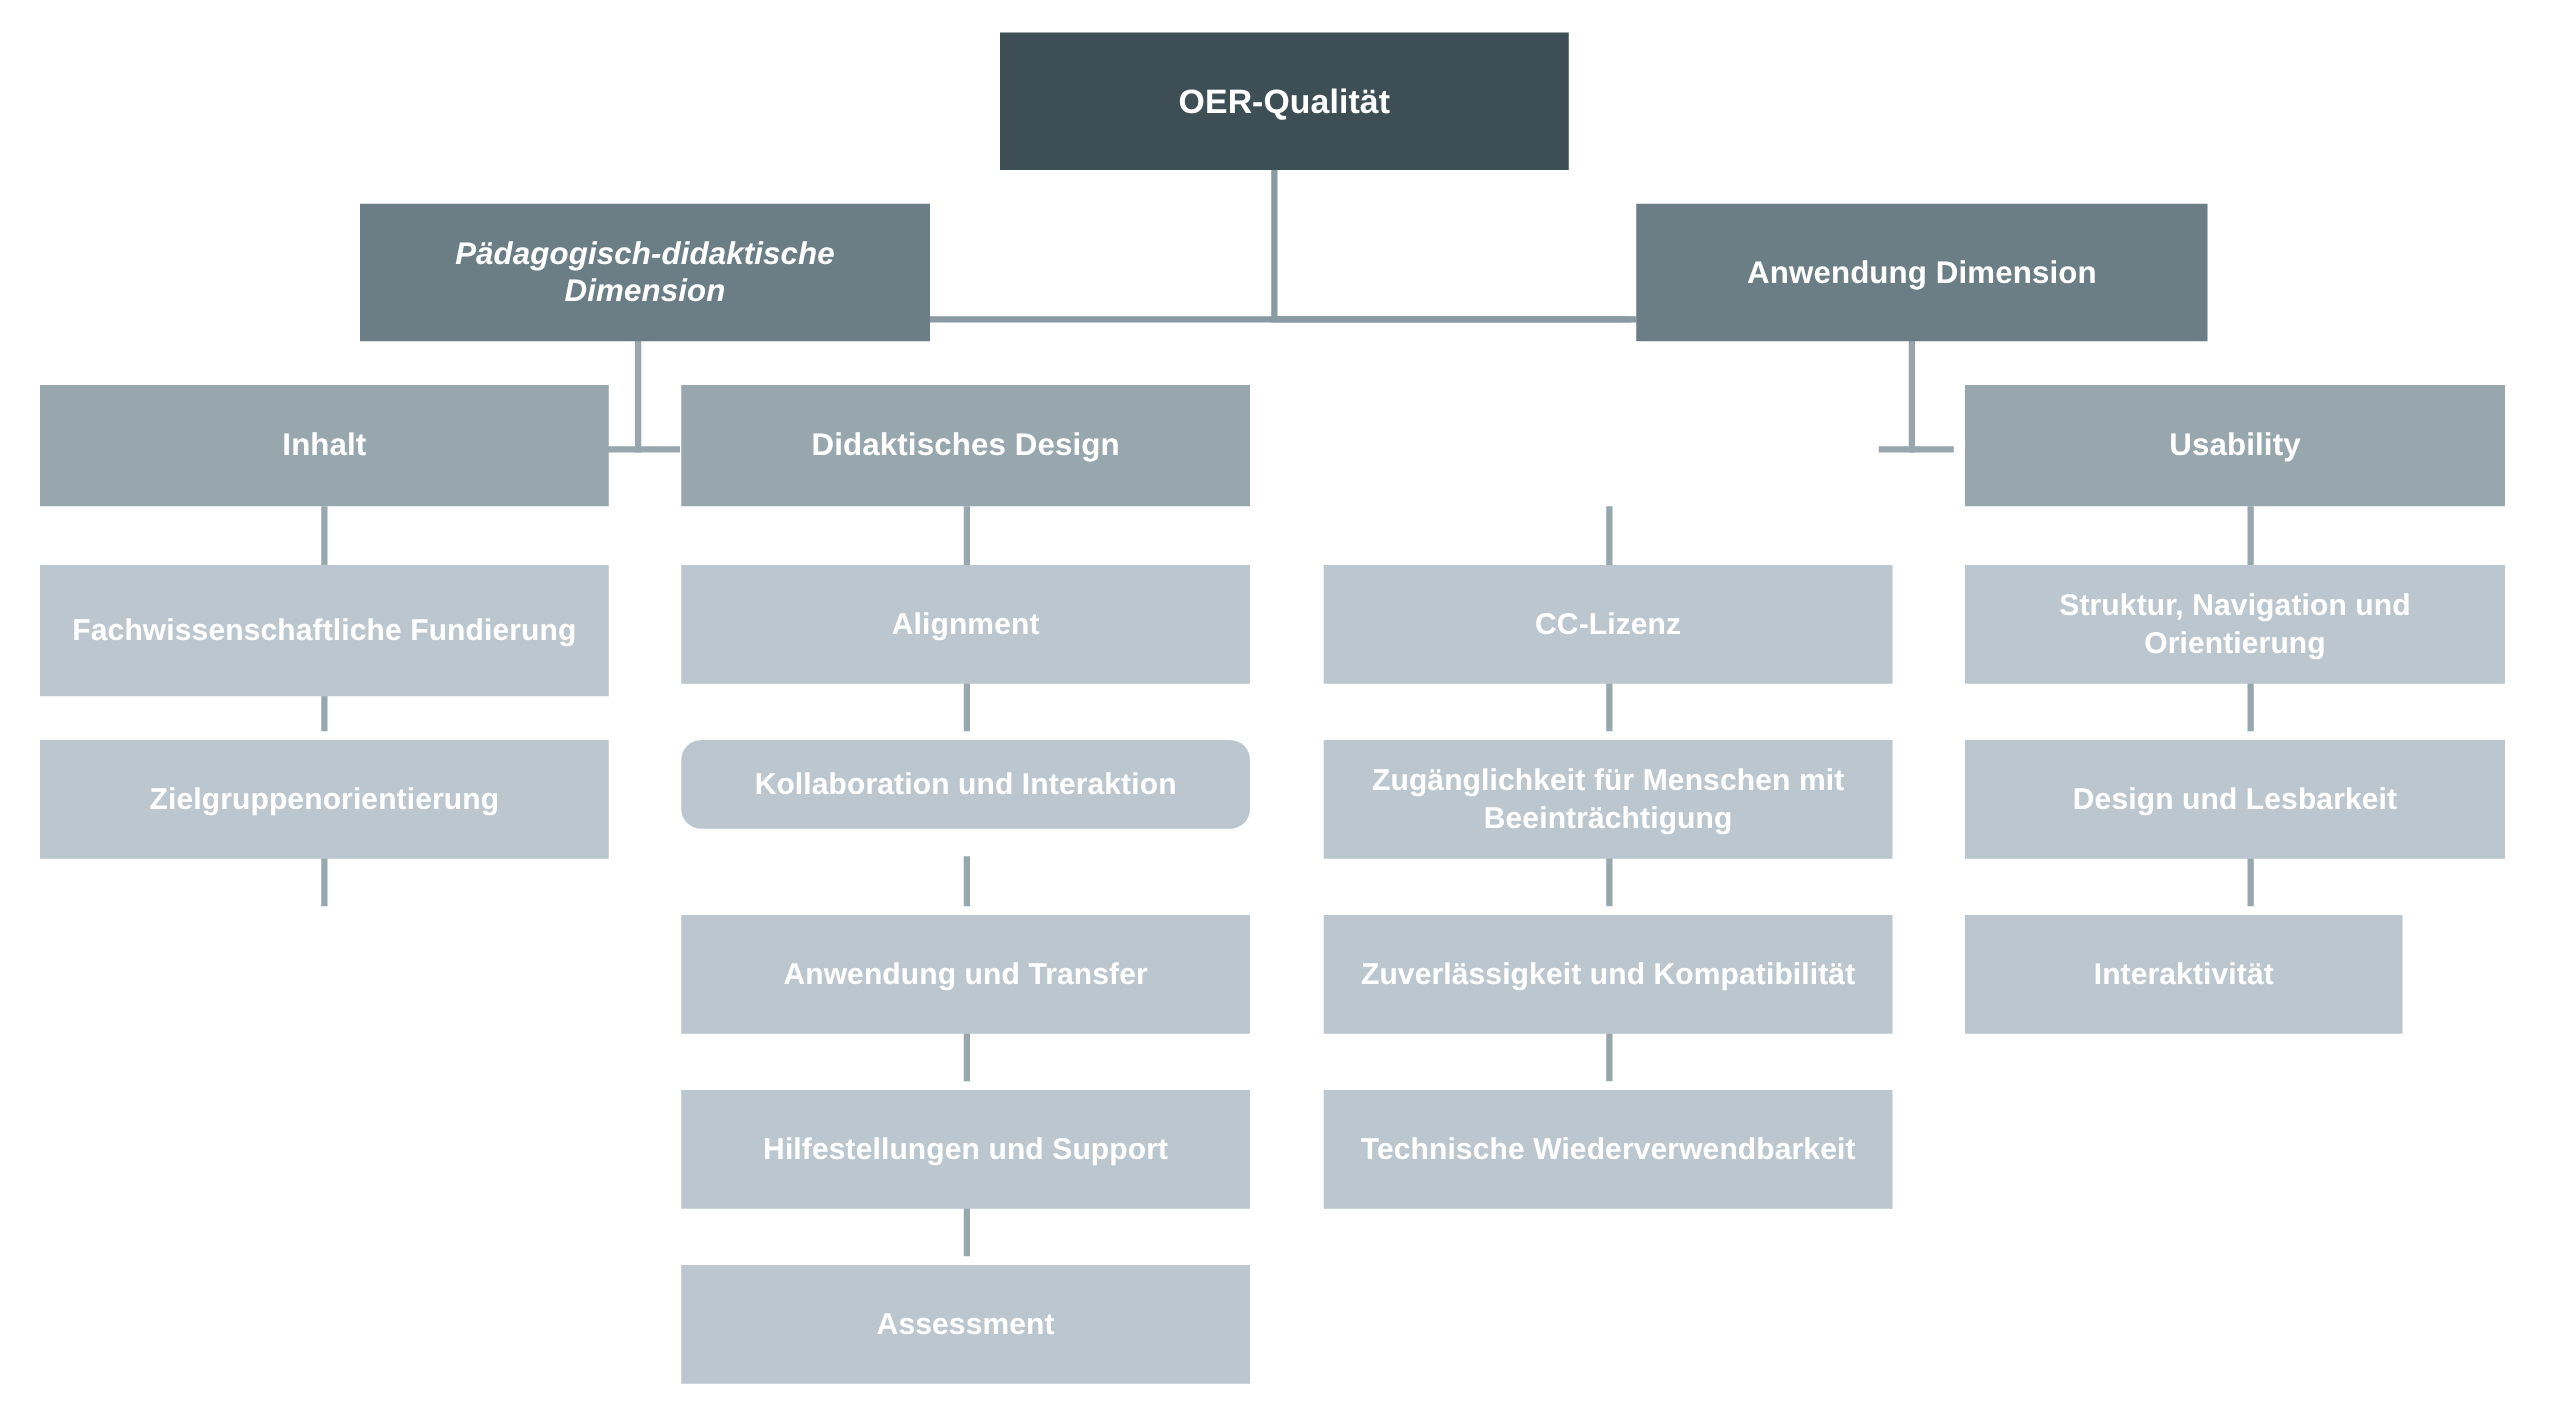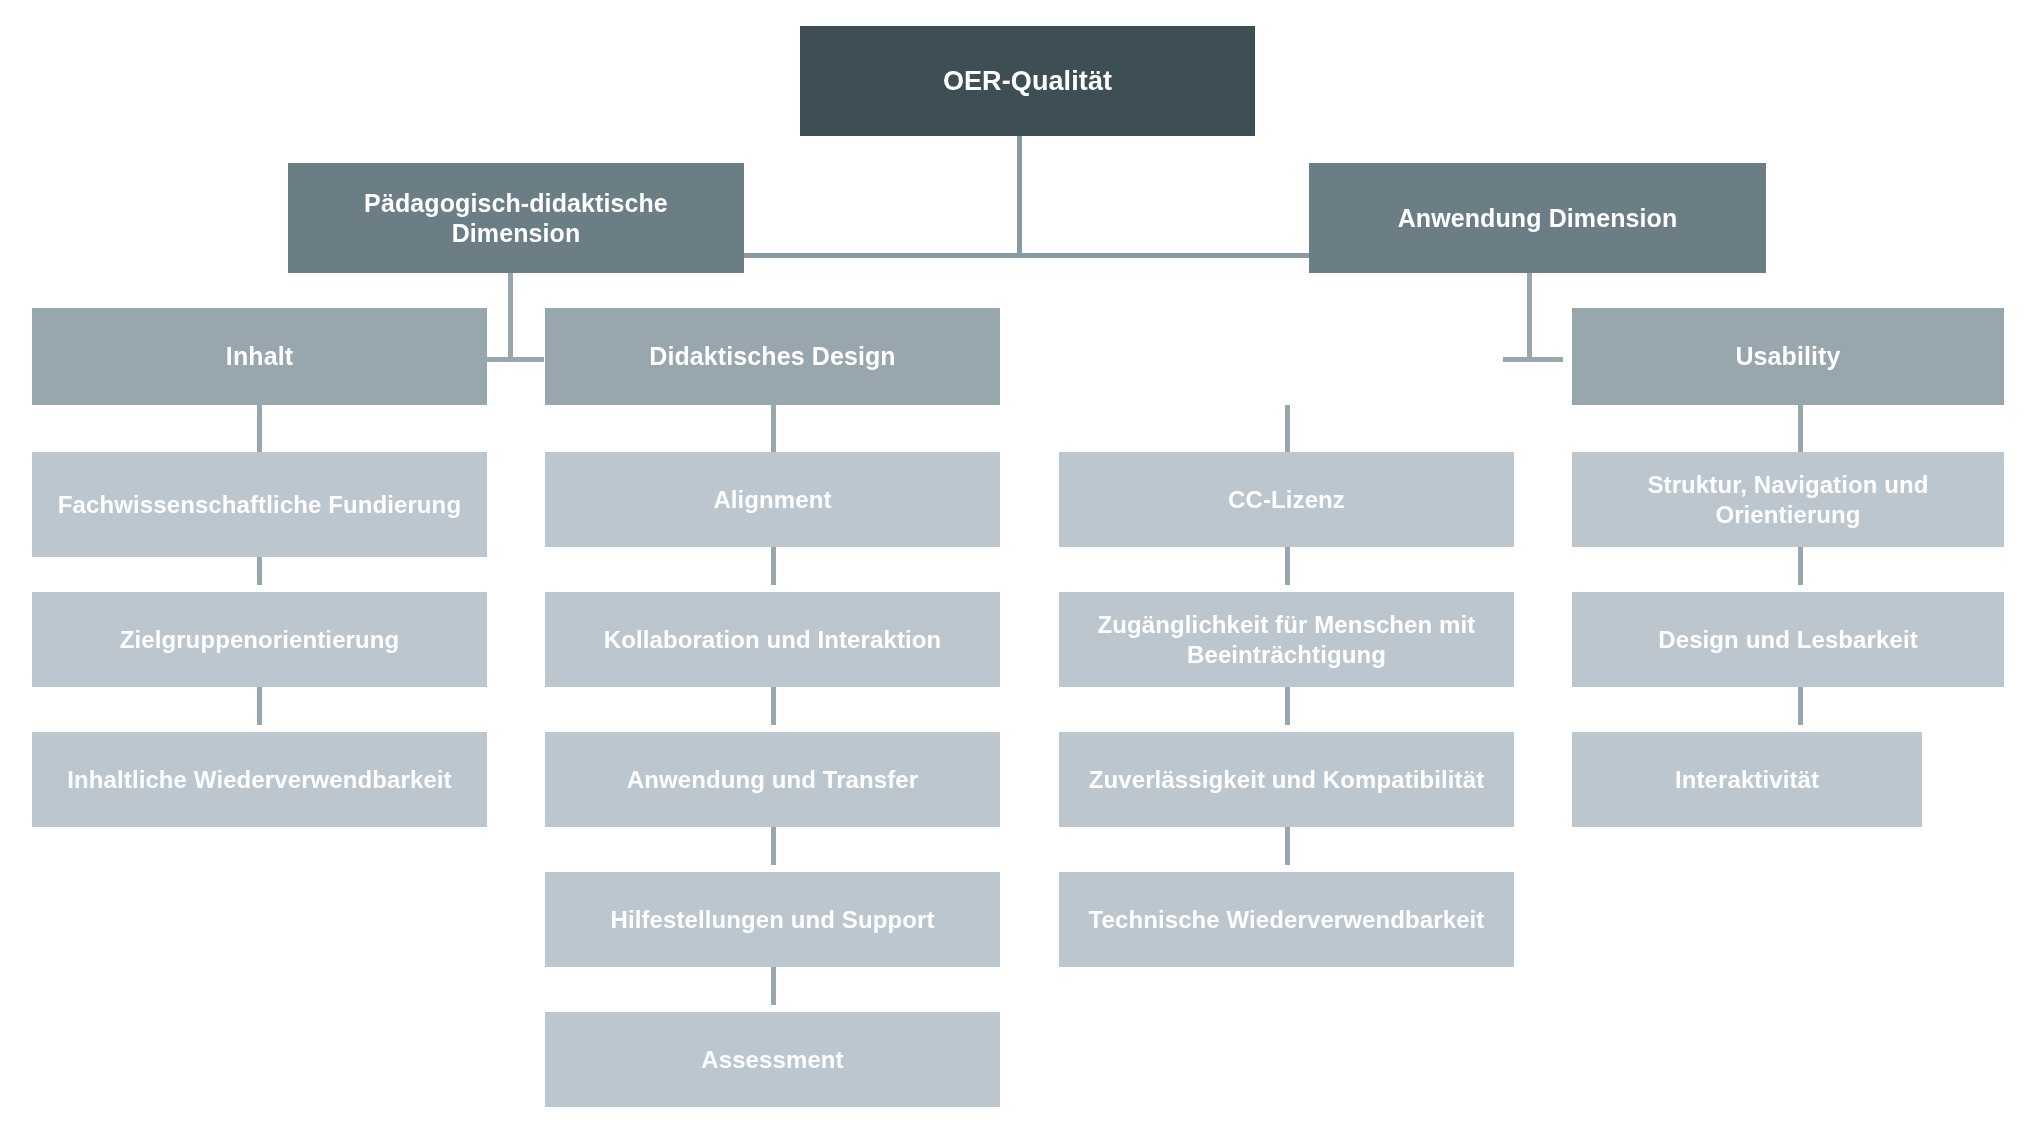--- a/index.html
+++ b/index.html
@@ -64,21 +64,21 @@
   <div class="conn conn-v" style="left:1285px;top:825px;height:40px;"></div>
 
   <div class="conn conn-v" style="left:1798px;top:405px;height:50px;"></div>
   <div class="conn conn-v" style="left:1798px;top:545px;height:40px;"></div>
   <div class="conn conn-v" style="left:1798px;top:685px;height:40px;"></div>
 
   <div class="node lvl-root" style="left:800px;top:26px;width:455px;height:110px;">
     <span>OER-Qualität</span>
   </div>
 
-  <div class="node lvl-dim" style="left:288px;top:163px;width:456px;height:110px;">
+  <div class="node lvl-dim" style="left:288px;top:163px;width:456px;height:110px;font-style:italic;">
     <span>Pädagogisch-didaktische Dimension</span>
   </div>
 
   <div class="node lvl-dim" style="left:1309px;top:163px;width:457px;height:110px;">
     <span>Anwendung Dimension</span>
   </div>
 
   <div class="node lvl-cat" style="left:32px;top:308px;width:455px;height:97px;">
     <span>Inhalt</span>
   </div>
@@ -88,28 +88,25 @@
   <div class="node lvl-cat" style="left:1572px;top:308px;width:432px;height:97px;">
     <span>Usability</span>
   </div>
 
   <div class="node lvl-leaf" style="left:32px;top:452px;width:455px;height:105px;">
     <span>Fachwissenschaftliche Fundierung</span>
   </div>
   <div class="node lvl-leaf" style="left:32px;top:592px;width:455px;height:95px;">
     <span>Zielgruppenorientierung</span>
   </div>
-  <div class="node lvl-leaf" style="left:32px;top:732px;width:455px;height:95px;">
-    <span>Inhaltliche Wiederverwendbarkeit</span>
-  </div>
 
   <div class="node lvl-leaf" style="left:545px;top:452px;width:455px;height:95px;">
     <span>Alignment</span>
   </div>
-  <div class="node lvl-leaf" style="left:545px;top:592px;width:455px;height:95px;">
+  <div class="node lvl-leaf" style="left:545px;top:592px;width:455px;height:71px;border-radius:16px;">
     <span>Kollaboration und Interaktion</span>
   </div>
   <div class="node lvl-leaf" style="left:545px;top:732px;width:455px;height:95px;">
     <span>Anwendung und Transfer</span>
   </div>
   <div class="node lvl-leaf" style="left:545px;top:872px;width:455px;height:95px;">
     <span>Hilfestellungen und Support</span>
   </div>
   <div class="node lvl-leaf" style="left:545px;top:1012px;width:455px;height:95px;">
     <span>Assessment</span>

